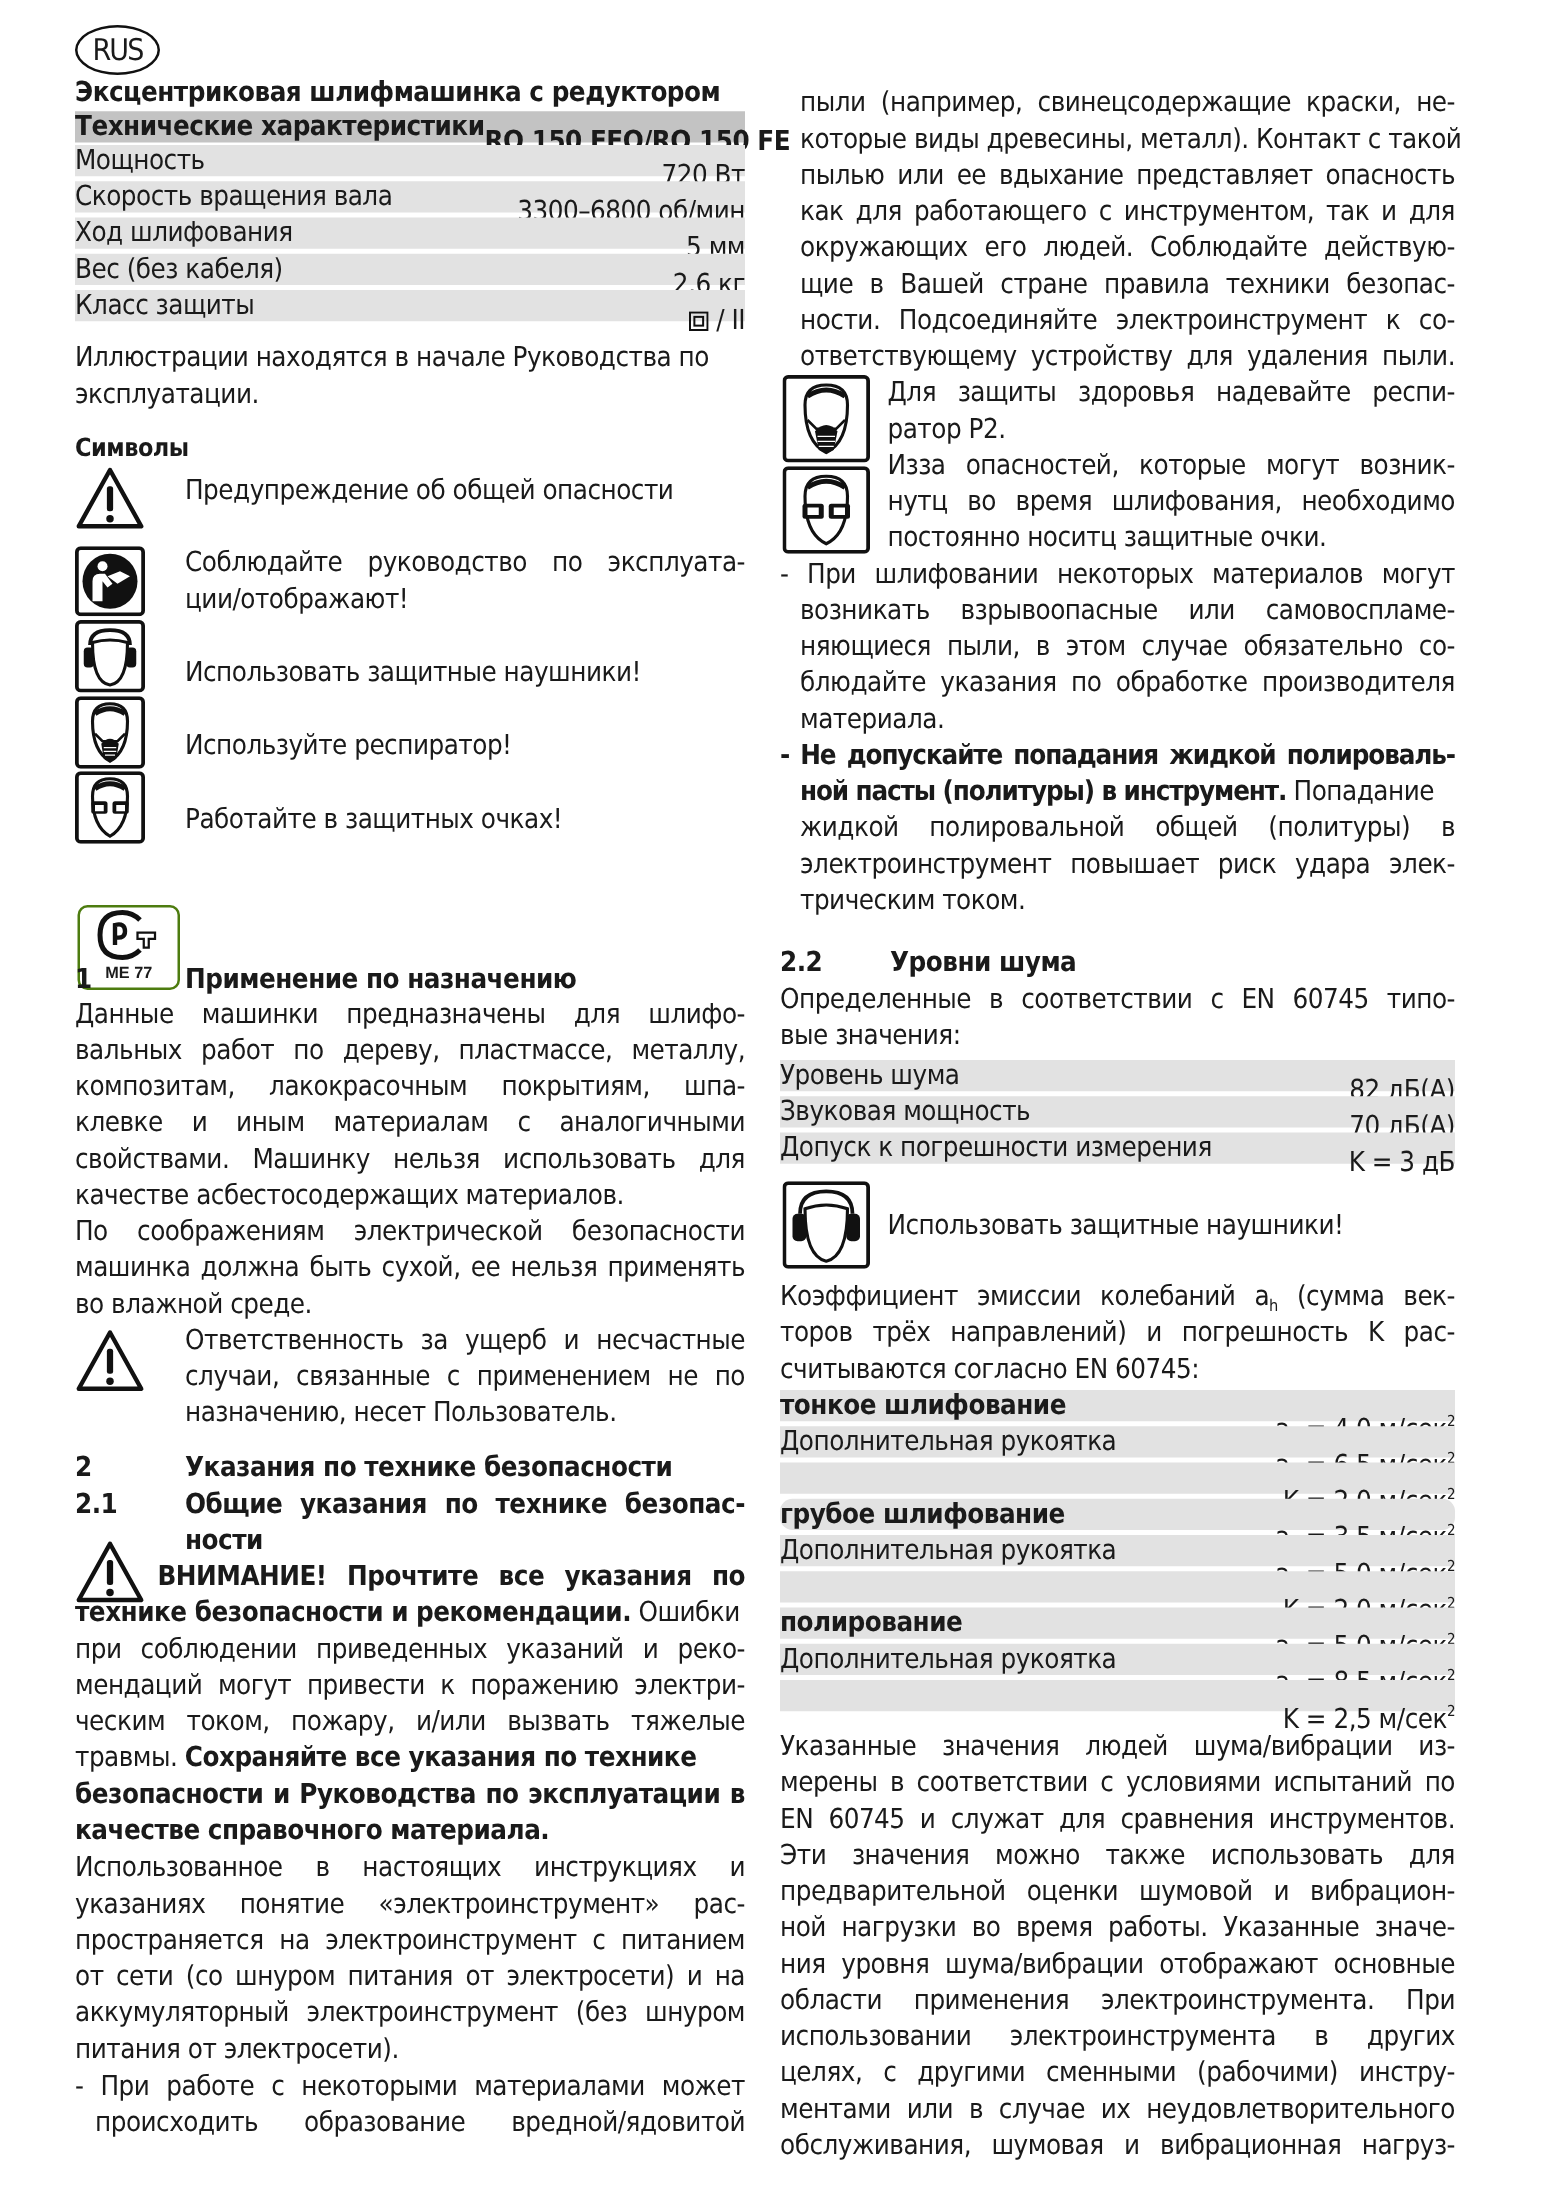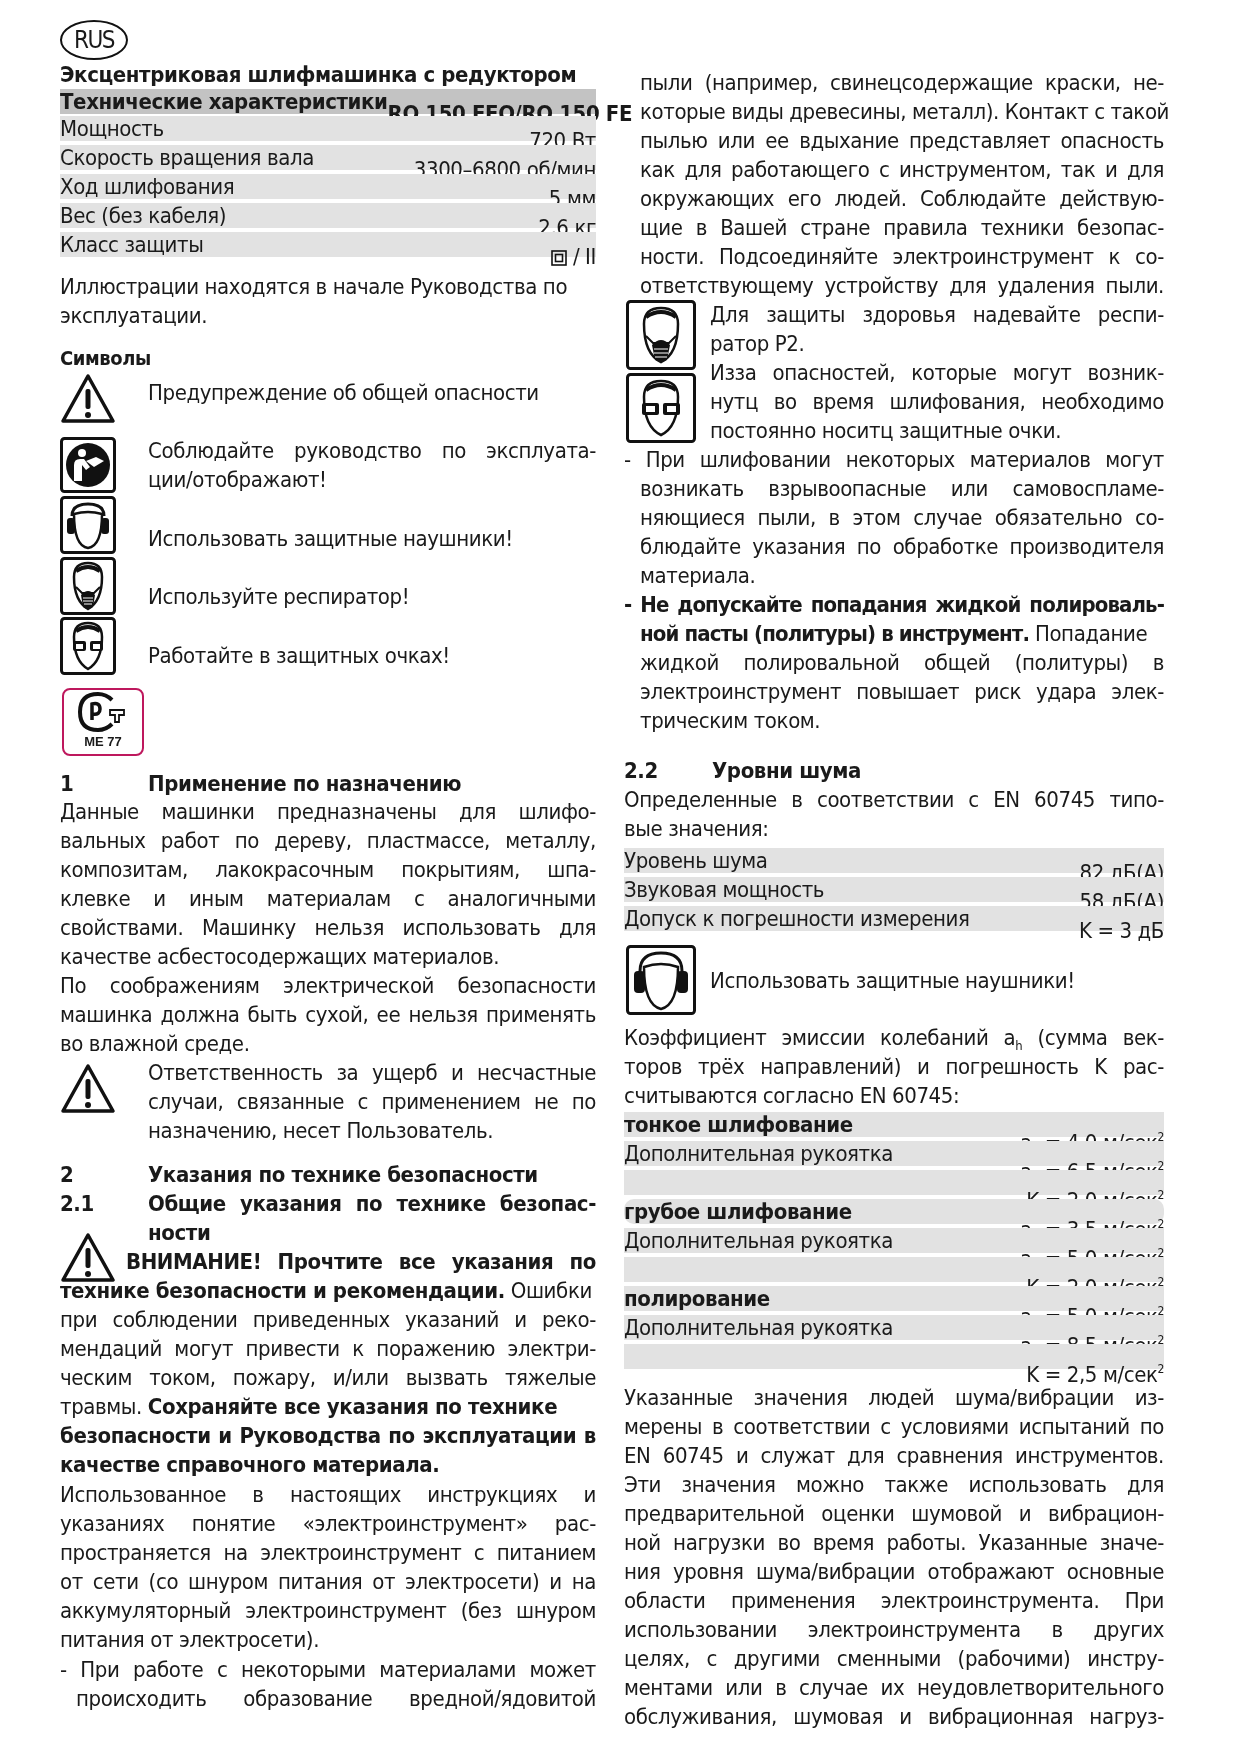--- a/index.html
+++ b/index.html
@@ -115,21 +115,21 @@
       <rect x="1.5" y="1.5" width="53" height="55" rx="3" fill="#fff" stroke="#111" stroke-width="3"></rect>
       <path d="M14 20 Q14 6 28 6 Q42 6 42 20 Q42 44 28 52 Q14 44 14 20 Z" fill="none" stroke="#111" stroke-width="2.5"></path>
       <path d="M16 14 Q28 6 40 14" fill="none" stroke="#111" stroke-width="4"></path>
       <rect x="13" y="24" width="13" height="10" rx="2" fill="#111"></rect>
         <rect x="30" y="24" width="13" height="10" rx="2" fill="#111"></rect>
       <rect x="16" y="27" width="7" height="5" fill="#fff"></rect>
         <rect x="33" y="27" width="7" height="5" fill="#fff"></rect>
     </svg>
     <div class="ln" style="left:88px;top:641px">Работайте в защитных очках!</div>
 
-    <div class="icon" style="left:2px;top:688px;width:78px;height:64px;border:2px solid #be185d;border-radius:8px;">
+    <div class="icon" style="left:2px;top:724px;width:78px;height:64px;border:2px solid #4d7c0f;border-radius:8px;">
       <svg width="78" height="46" viewBox="0 0 78 46">
         <path d="M48 10 Q42 4 34 4 Q16 4 16 22 Q16 40 34 40 Q42 40 48 34" fill="none" stroke="#111" stroke-width="4"></path>
         <path d="M28 30 L28 14 Q36 12 36 19 Q36 25 29 24" fill="none" stroke="#111" stroke-width="3.5"></path>
         <path d="M46 20 L60 20 L60 25 L55 25 L55 32 L51 32 L51 25 L46 25 Z" fill="#fff" stroke="#111" stroke-width="1.8"></path>
       </svg>
       <div style="position:absolute;left:0;right:0;top:44px;text-align:center;font-weight:bold;font-size:13px;font-family:'Liberation Sans',sans-serif;">ME 77</div>
     </div>
 
     <div class="ln b" style="top:769px">
       <span class="num">1</span>
@@ -250,21 +250,21 @@
     <div class="ln just" style="top:785px">Определенные в соответствии с EN 60745 типо-</div>
     <div class="ln" style="top:814px">вые значения:</div>
 
     <div>
       <div class="row" style="top:848px">
         <span>Уровень шума</span>
         <span class="v">82 дБ(A)</span>
       </div>
       <div class="row" style="top:877px">
         <span>Звуковая мощность</span>
-        <span class="v">58 дБ(A)</span>
+        <span class="v">70 дБ(A)</span>
       </div>
       <div class="row" style="top:906px">
         <span>Допуск к погрешности измерения</span>
         <span class="v">K = 3 дБ</span>
       </div>
     </div>
 
     <svg class="icon" style="left:2px;top:945px" width="70" height="70" viewBox="0 0 70 70">
       <rect x="1.5" y="1.5" width="67" height="67" rx="3" fill="#fff" stroke="#111" stroke-width="3"></rect>
       <path d="M14 26 Q14 8 35 8 Q56 8 56 26" fill="none" stroke="#111" stroke-width="3"></path>

